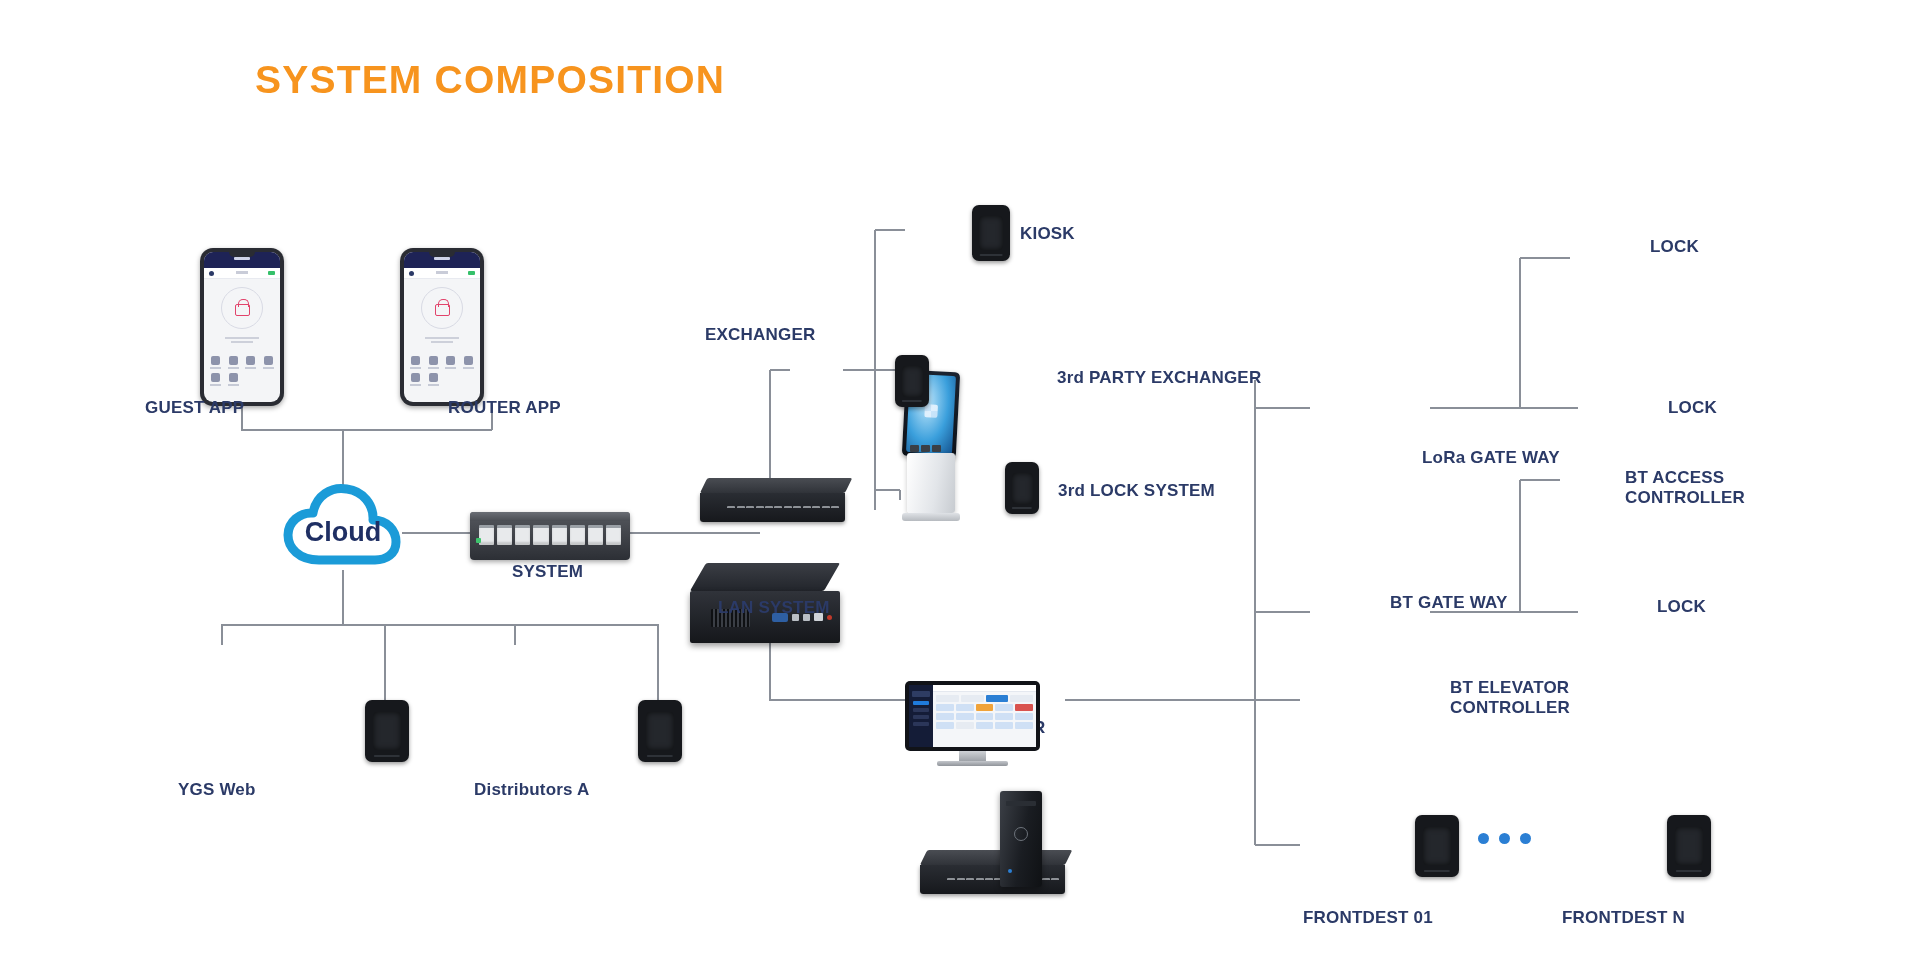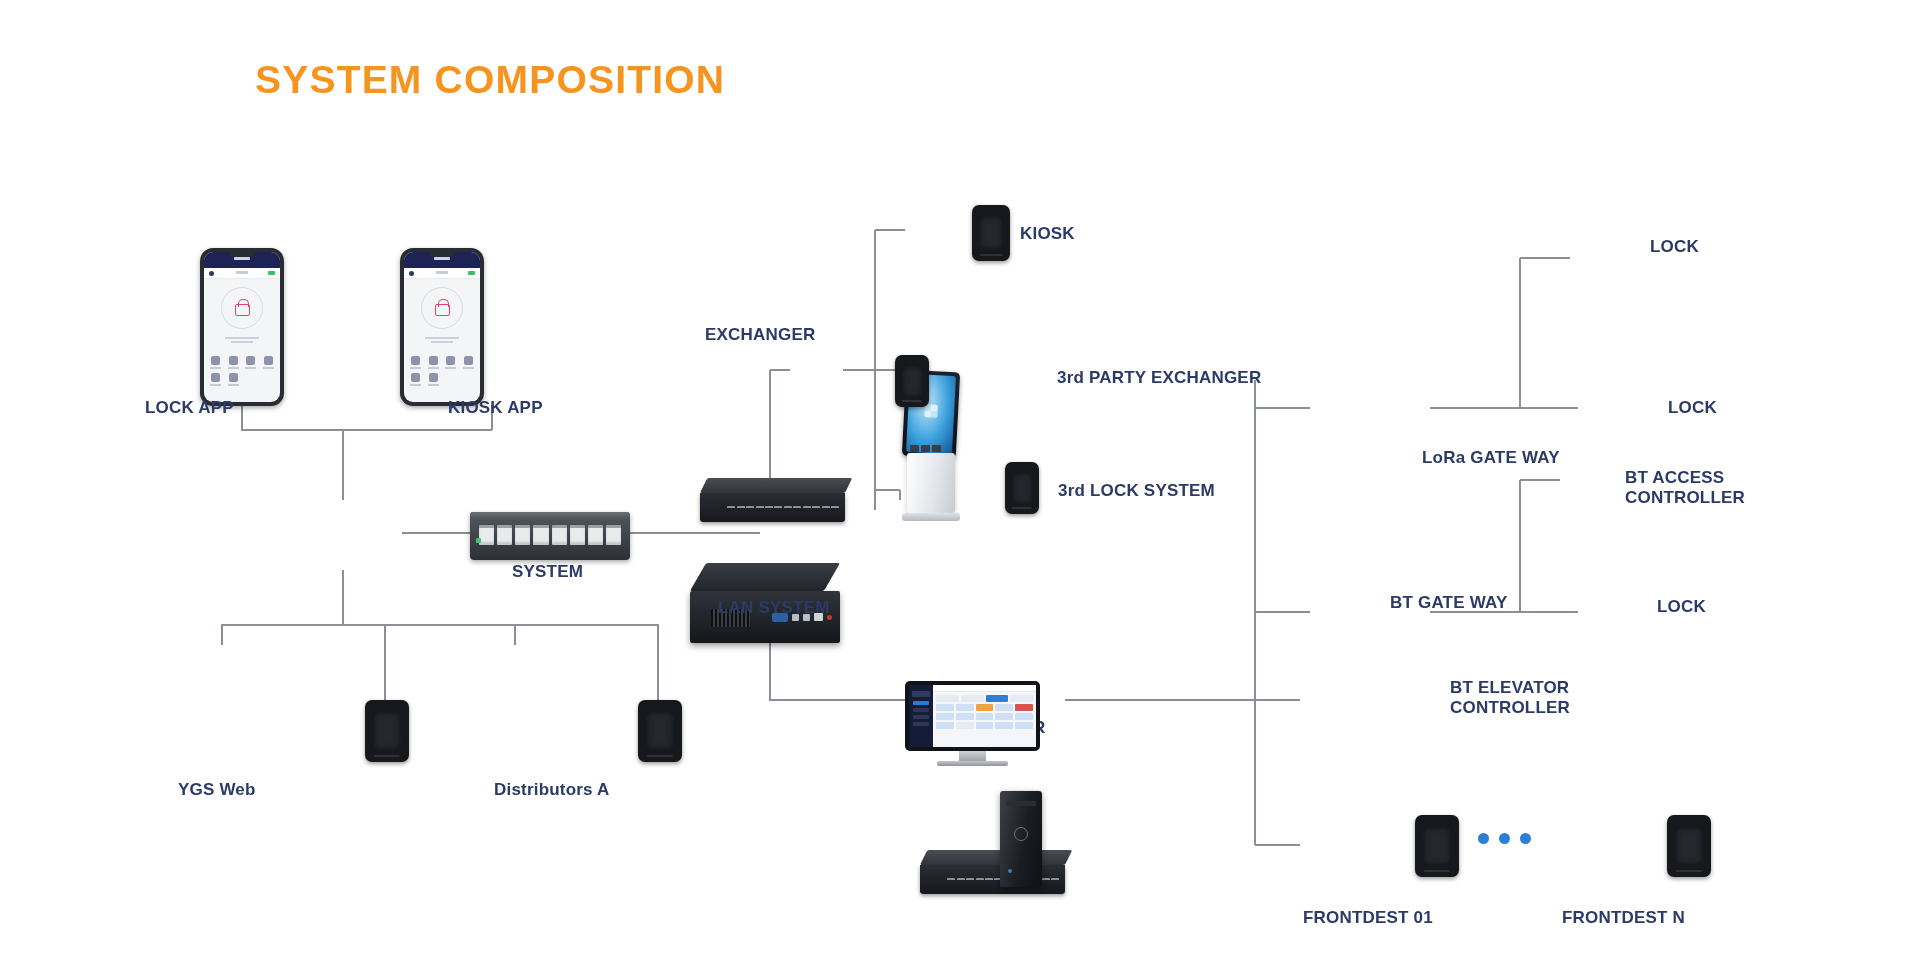--- a/index.html
+++ b/index.html
@@ -235,21 +235,21 @@
               <u></u>
             </div>
             <div class="gi">
               <b></b>
               <u></u>
             </div>
         </div>
       </div>
     </div>
   </div>
-  <div class="lbl md" style="left:145px;top:398px;">LOCK APP</div>
+  <div class="lbl md" style="left:145px;top:398px;">GUEST APP</div>
 
   <div class="node" style="left:400px;top:248px;">
     <div class="phone">
       <div class="scr">
         <div class="nav">
             <div class="notch"></div>
             <div class="t"></div>
           </div>
         <div class="bar2">
             <div class="dot"></div>
@@ -287,22 +287,31 @@
               <u></u>
             </div>
             <div class="gi">
               <b></b>
               <u></u>
             </div>
         </div>
       </div>
     </div>
   </div>
-  <div class="lbl md" style="left:448px;top:398px;">KIOSK APP</div>
-
+  <div class="lbl md" style="left:448px;top:398px;">ROUTER APP</div>
+
+  <div class="node" style="left:283px;top:480px;">
+    <svg width="120" height="90" viewBox="0 0 120 90">
+      <path d="M36 80 C16 80 5 68 5 55 C5 42 17 32 30 33 C33 16 48 6 64 9 C80 11 91 25 90 40
+               C104 40 113 50 113 62 C113 74 103 80 92 80 Z" fill="#ffffff" stroke="#1B9BD8" stroke-width="9" stroke-linejoin="round"></path>
+    </svg>
+    <div style="position:absolute;left:0;top:0;width:120px;height:90px;display:flex;align-items:center;justify-content:center;">
+      <span style="font-size:27px;font-weight:bold;color:#1f2f63;margin-top:14px;">Cloud</span>
+    </div>
+  </div>
 
   <div class="node rsw" style="left:470px;top:512px;width:160px;height:48px;">
     <div class="lid"></div>
     <div class="pp">
         <span></span>
         <span></span>
         <span></span>
         <span></span>
         <span></span>
         <span></span>
@@ -451,21 +460,21 @@
   <div class="node reader" style="left:365px;top:700px;width:44px;height:62px;position:absolute;">
     <div class="inner" style="width:28px;height:38px;"></div>
       <div class="led"></div>
   </div>
   <div class="lbl md" style="left:178px;top:780px;">YGS Web</div>
 
   <div class="node reader" style="left:638px;top:700px;width:44px;height:62px;position:absolute;">
     <div class="inner" style="width:28px;height:38px;"></div>
       <div class="led"></div>
   </div>
-  <div class="lbl md" style="left:494px;top:780px;">Distributors A</div>
+  <div class="lbl md" style="left:474px;top:780px;">Distributors A</div>
 
   <div class="lbl md" style="left:1382px;top:448px;margin-left:40px;">LoRa GATE WAY</div>
 
   <div class="lbl md" style="left:1390px;top:593px;">BT GATE WAY</div>
 
   <div class="lbl md" style="left:1650px;top:237px;">LOCK</div>
 
   <div class="lbl md" style="left:1668px;top:398px;">LOCK</div>
 
   <div class="lbl md" style="left:1625px;top:468px;">BT ACCESS

